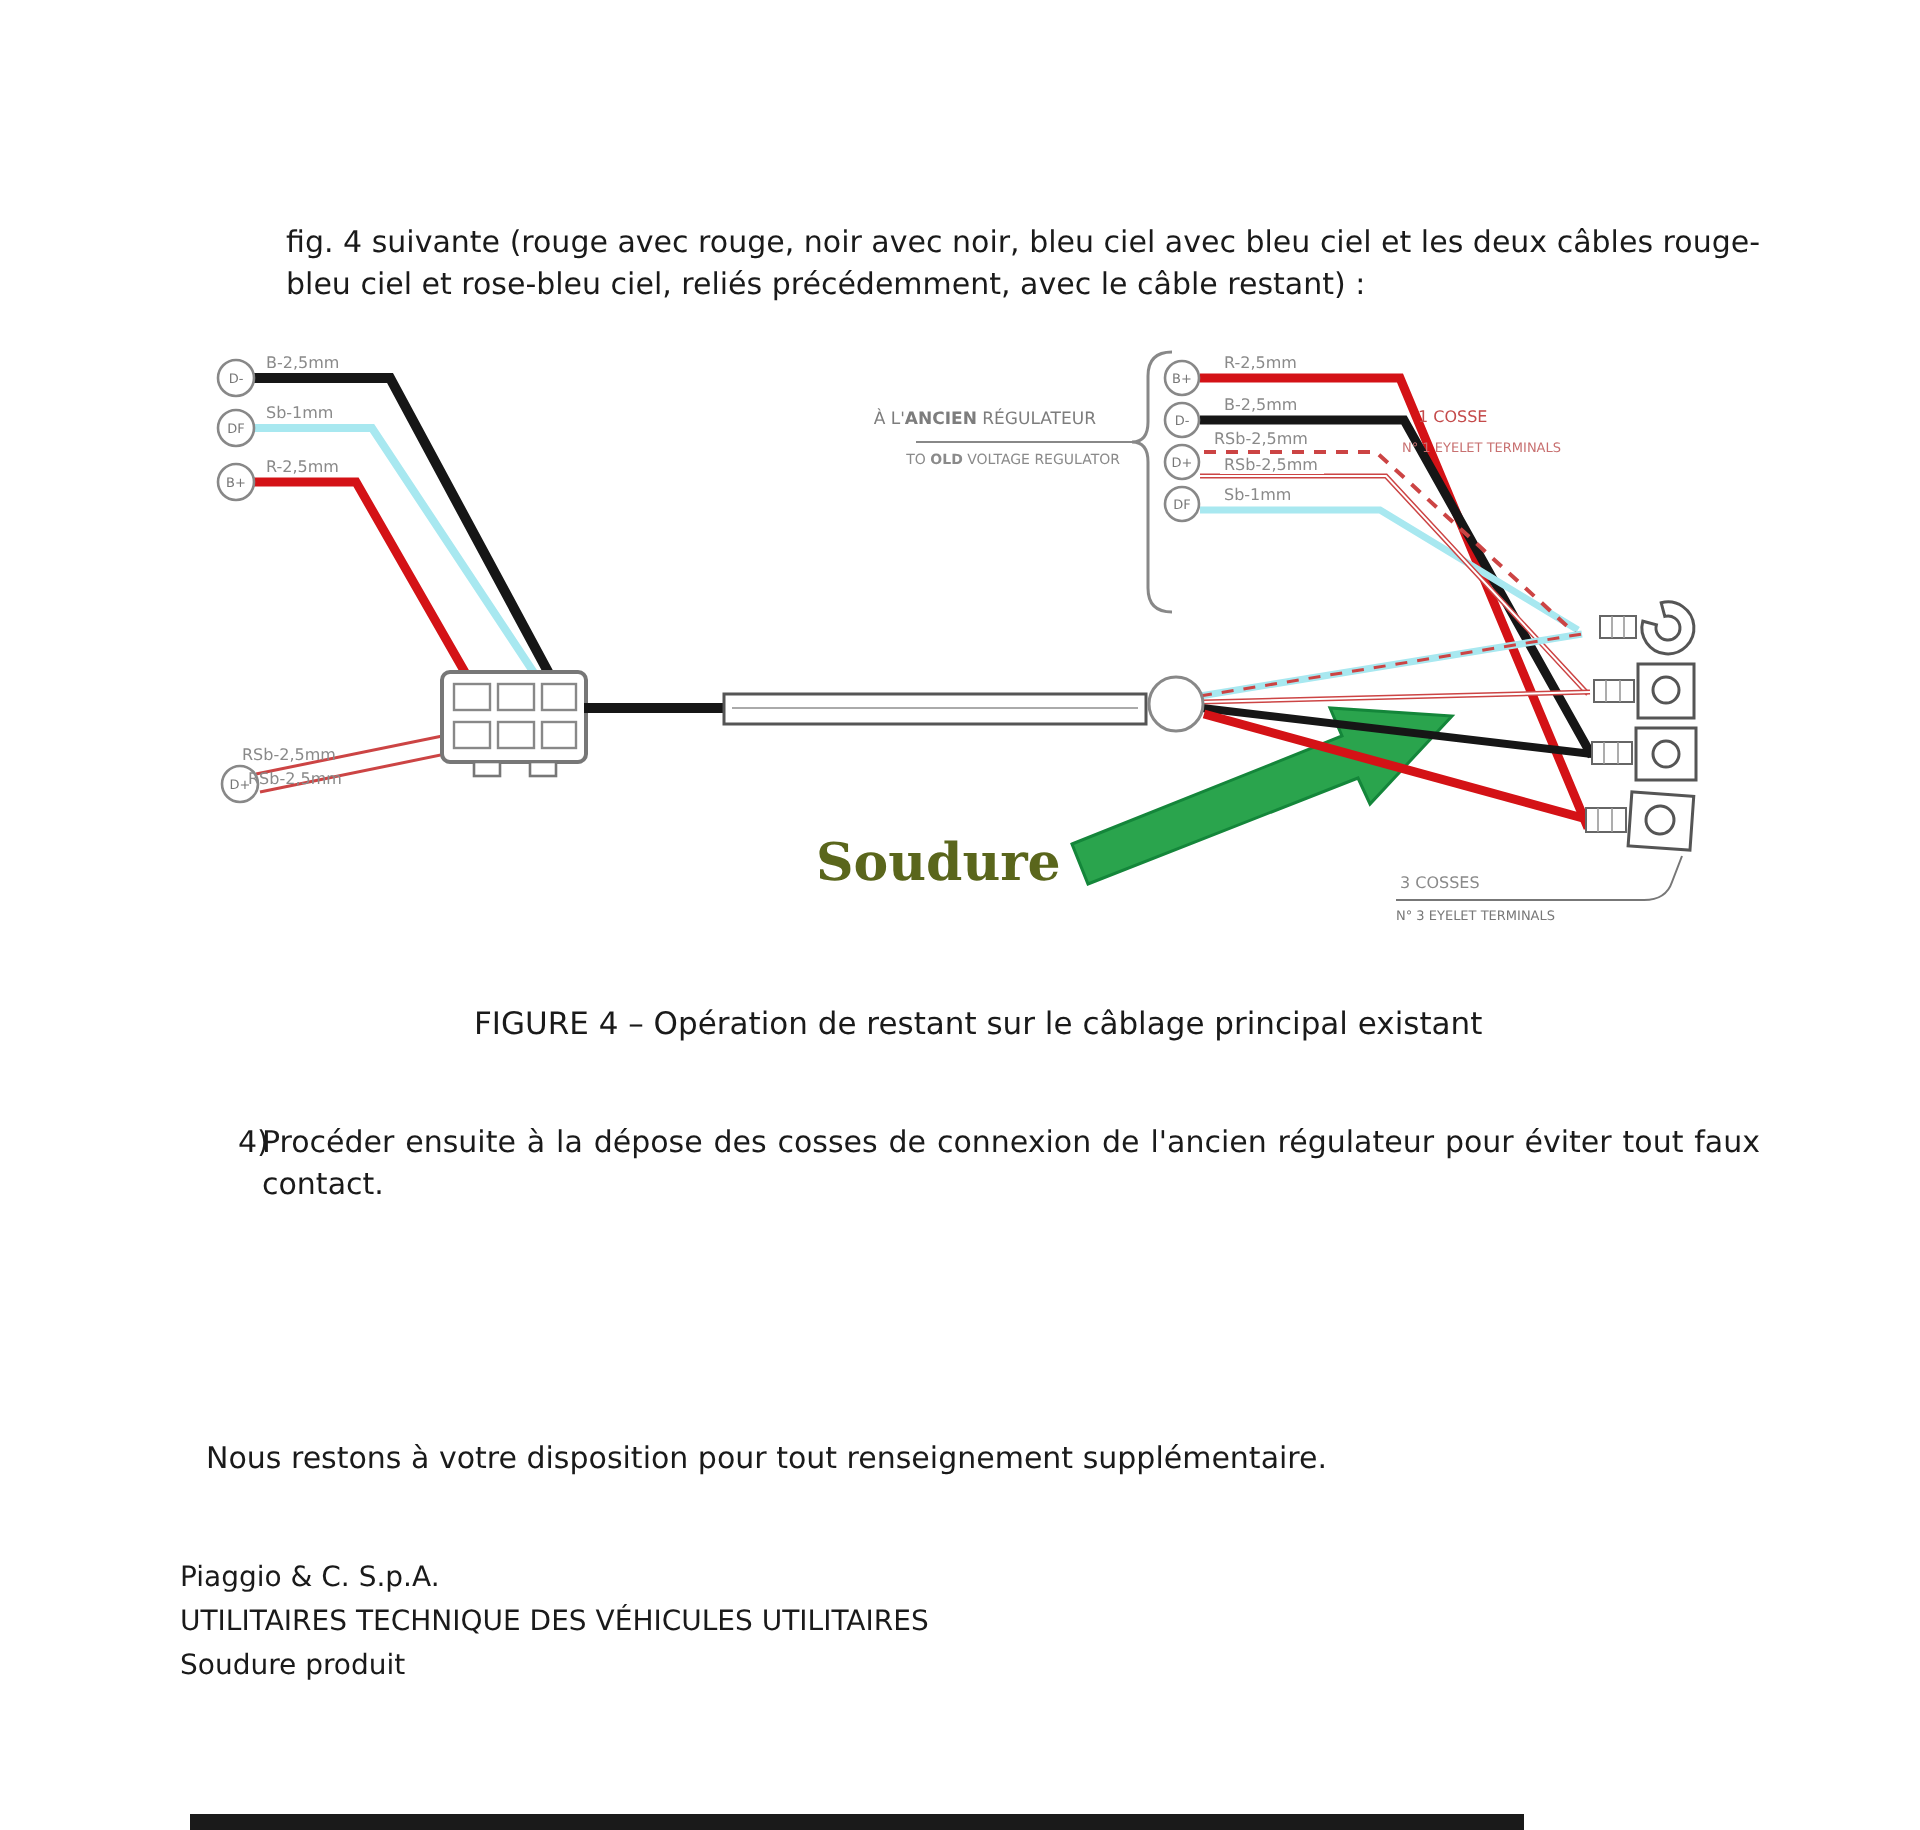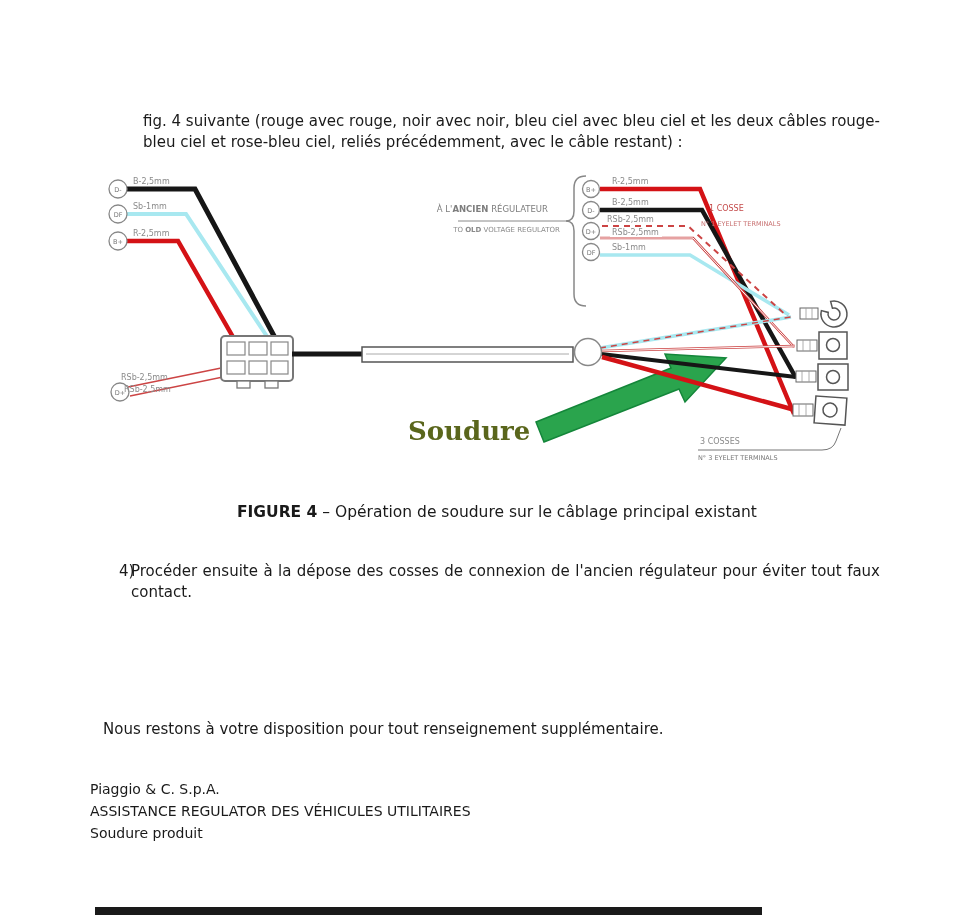--- a/index.html
+++ b/index.html
@@ -1,21 +1,21 @@
 <!DOCTYPE html>
 <html><head>
 <meta charset="utf-8">
 <style>
   html,body{margin:0;padding:0;background:#fff;}
   .page{position:relative;width:960px;height:915px;background:#ffffff;overflow:hidden;
         font-family:"DejaVu Sans",sans-serif;color:#1a1a1a;}
   .abs{position:absolute;}
   .intro{left:143px;top:111px;width:737px;font-size:15px;line-height:21px;text-align:justify;}
   .caption{left:237px;top:503px;font-size:15.5px;}
-  .caption b{font-weight:bold;}
+  .caption b{font-weight:normal;}
   .step{left:119px;top:561px;width:761px;font-size:15px;line-height:21px;}
   .step-num{position:absolute;left:0;top:0;}
   .step-text{margin-left:12px;text-align:justify;}
   .closing{left:103px;top:720px;font-size:15px;}
   .signature{left:90px;top:778px;font-size:14px;line-height:22px;}
   .bottom-bar{left:95px;top:907px;width:667px;height:8px;background:#1a1a1a;}
   svg text{font-family:"DejaVu Sans",sans-serif;}
   .wlabel{font-size:8px;fill:#8a8a8a;}
   .pinlabel{font-size:6.5px;fill:#777;text-anchor:middle;}
   .reg-fr{font-size:8.5px;fill:#7d7d7d;}
@@ -170,30 +170,30 @@
       <text class="cosse1" x="709" y="211">1 COSSE</text>
       <text class="cosse1b" x="701" y="226">N° 1 EYELET TERMINALS</text>
       <text class="cosse3" x="700" y="444">3 COSSES</text>
       <path d="M698,450 H822 Q833,450 836,441 L841,428" fill="none" stroke="#777" stroke-width="1"></path>
       <text class="cosse3b" x="698" y="460">N° 3 EYELET TERMINALS</text>
     </g>
 
     <text class="soudure" x="408" y="440">Soudure</text>
   </svg>
 
-  <div class="abs caption"><b>FIGURE 4</b><span> – Opération de soudure sur le câblage principal existant</span></div>
+  <div class="abs caption"><b>FIGURE 4</b><span> – Opération de restant sur le câblage principal existant</span></div>
 
   <div class="abs step">
     <span class="step-num">4)</span>
     <div class="step-text">Procéder ensuite à la dépose des cosses de connexion de l'ancien régulateur pour éviter tout faux contact.</div>
   </div>
 
   <div class="abs closing">Nous restons à votre disposition pour tout renseignement supplémentaire.</div>
 
   <div class="abs signature">
     <div>Piaggio &amp; C. S.p.A.</div>
-    <div>ASSISTANCE REGULATOR DES VÉHICULES UTILITAIRES</div>
+    <div>UTILITAIRES TECHNIQUE DES VÉHICULES UTILITAIRES</div>
     <div>Soudure produit</div>
   </div>
 
   <div class="abs bottom-bar"></div>
 
 </div>
 
 </body></html>

